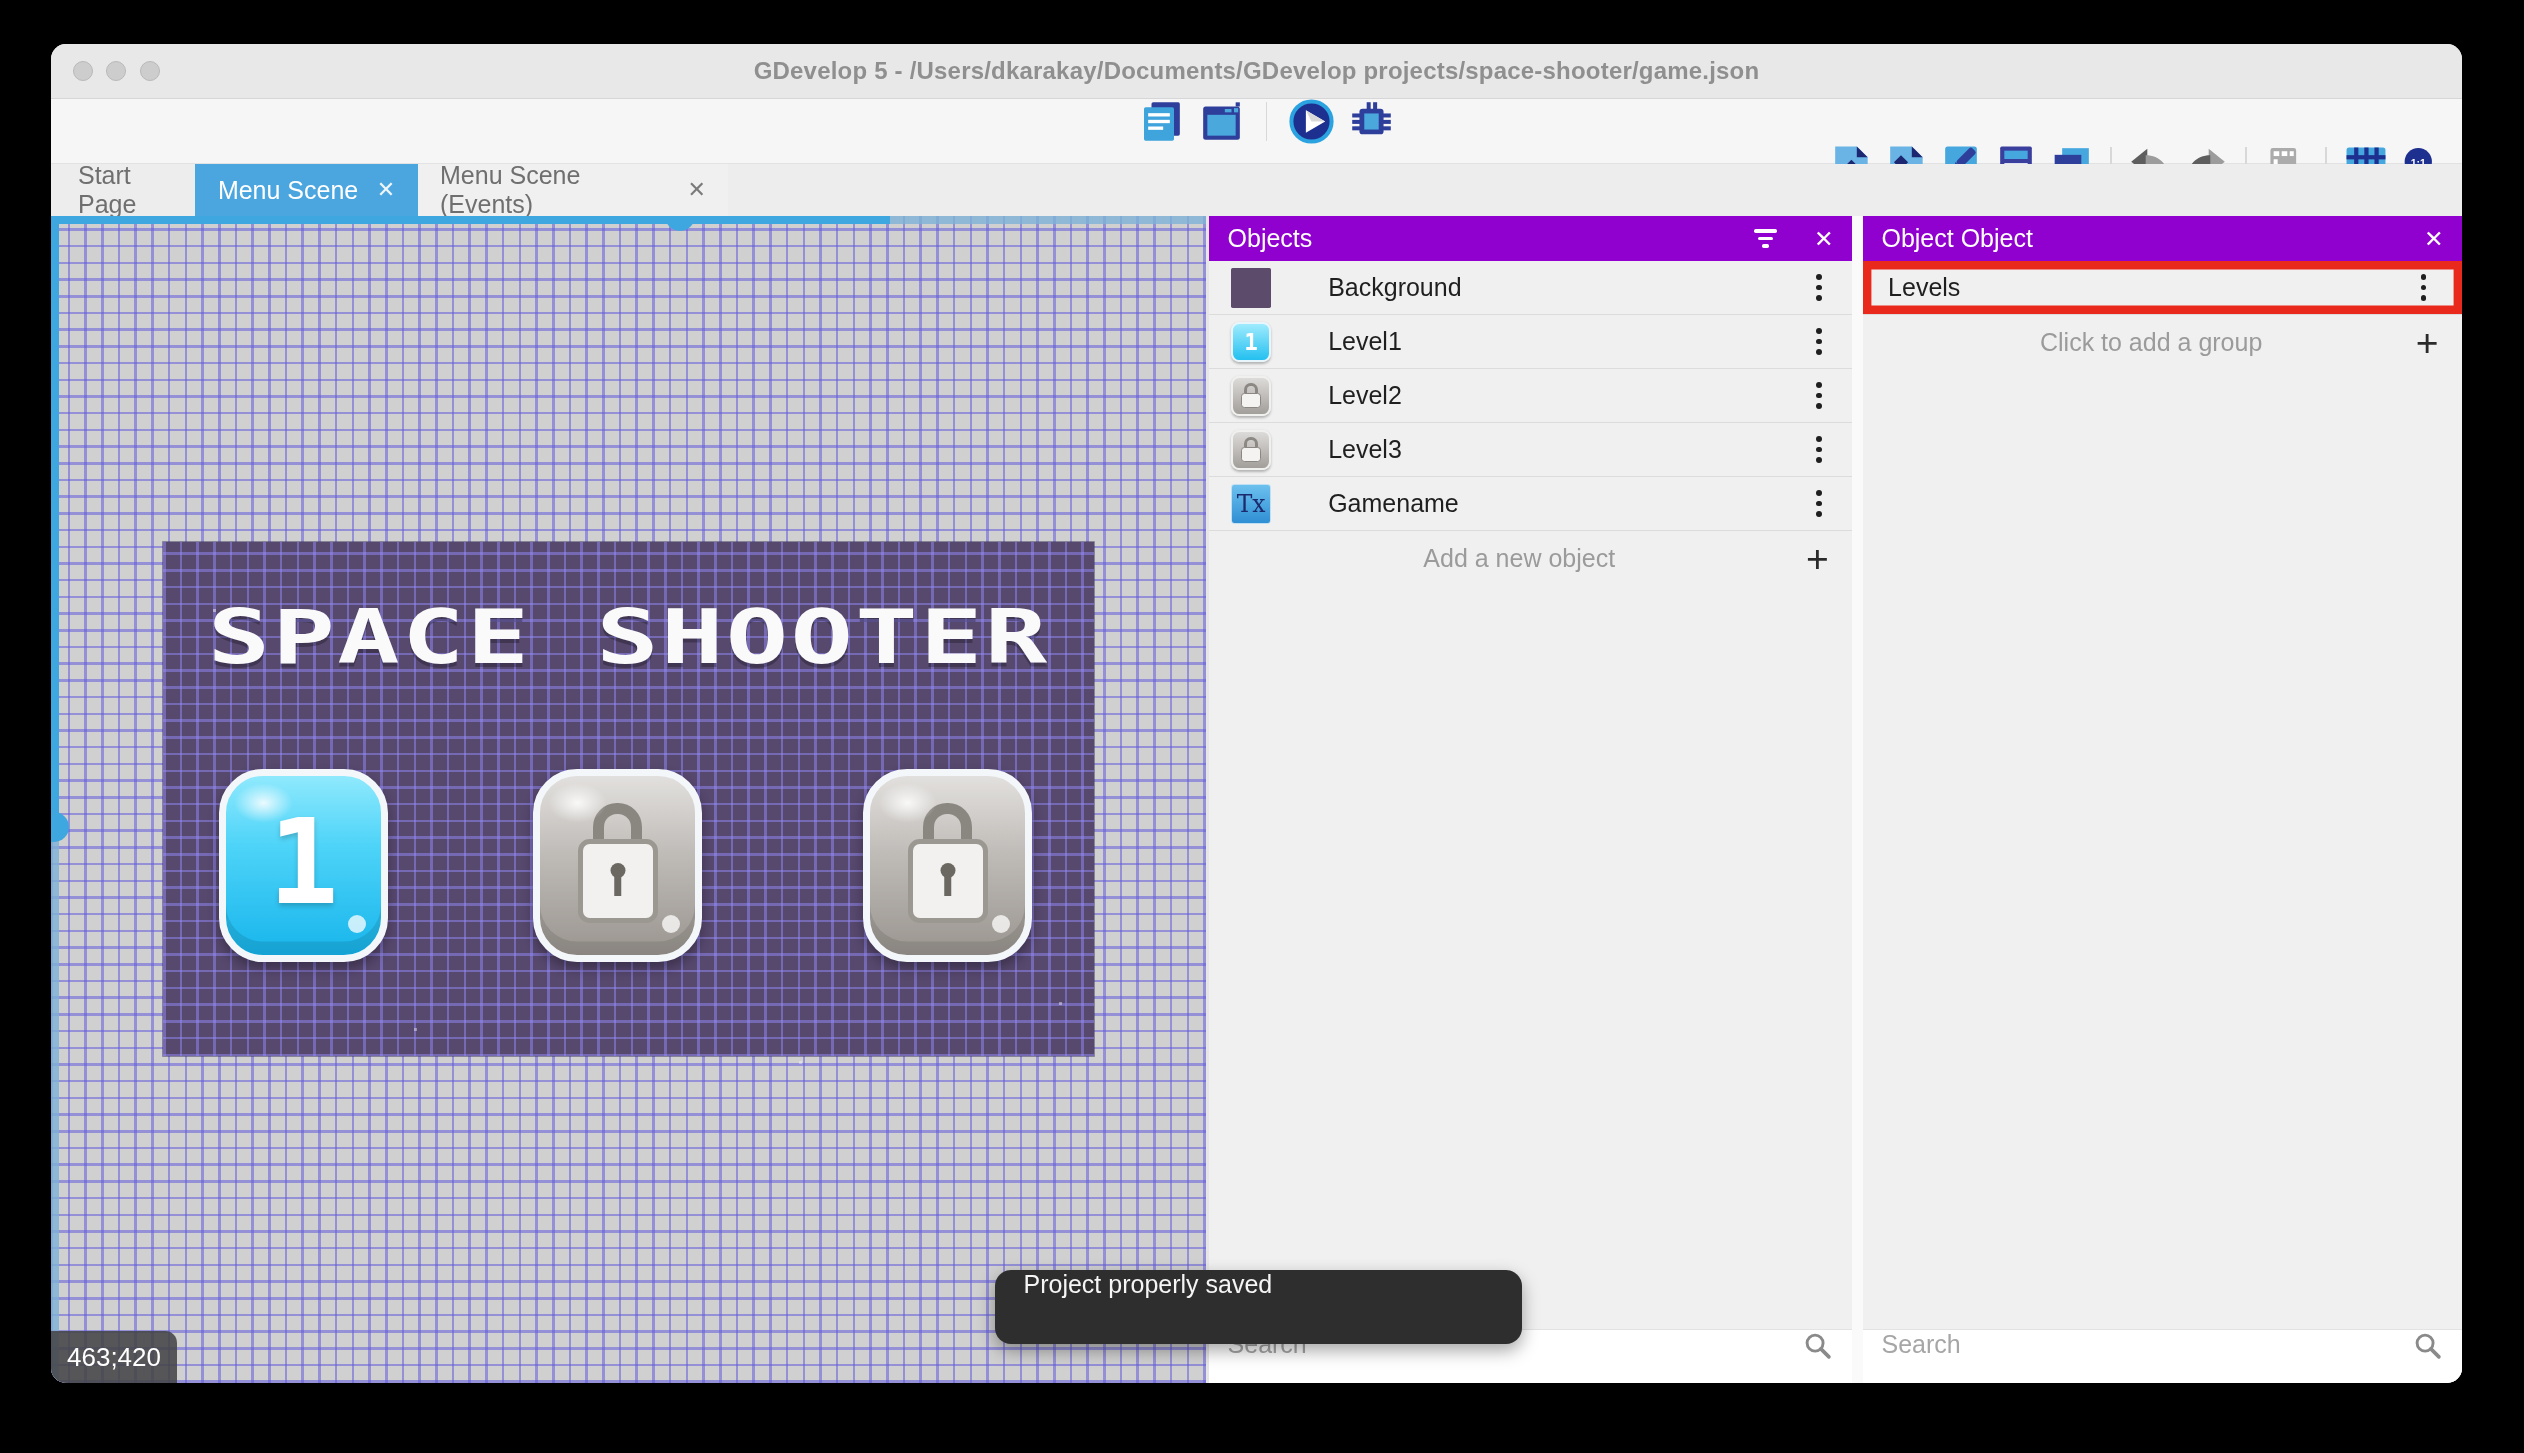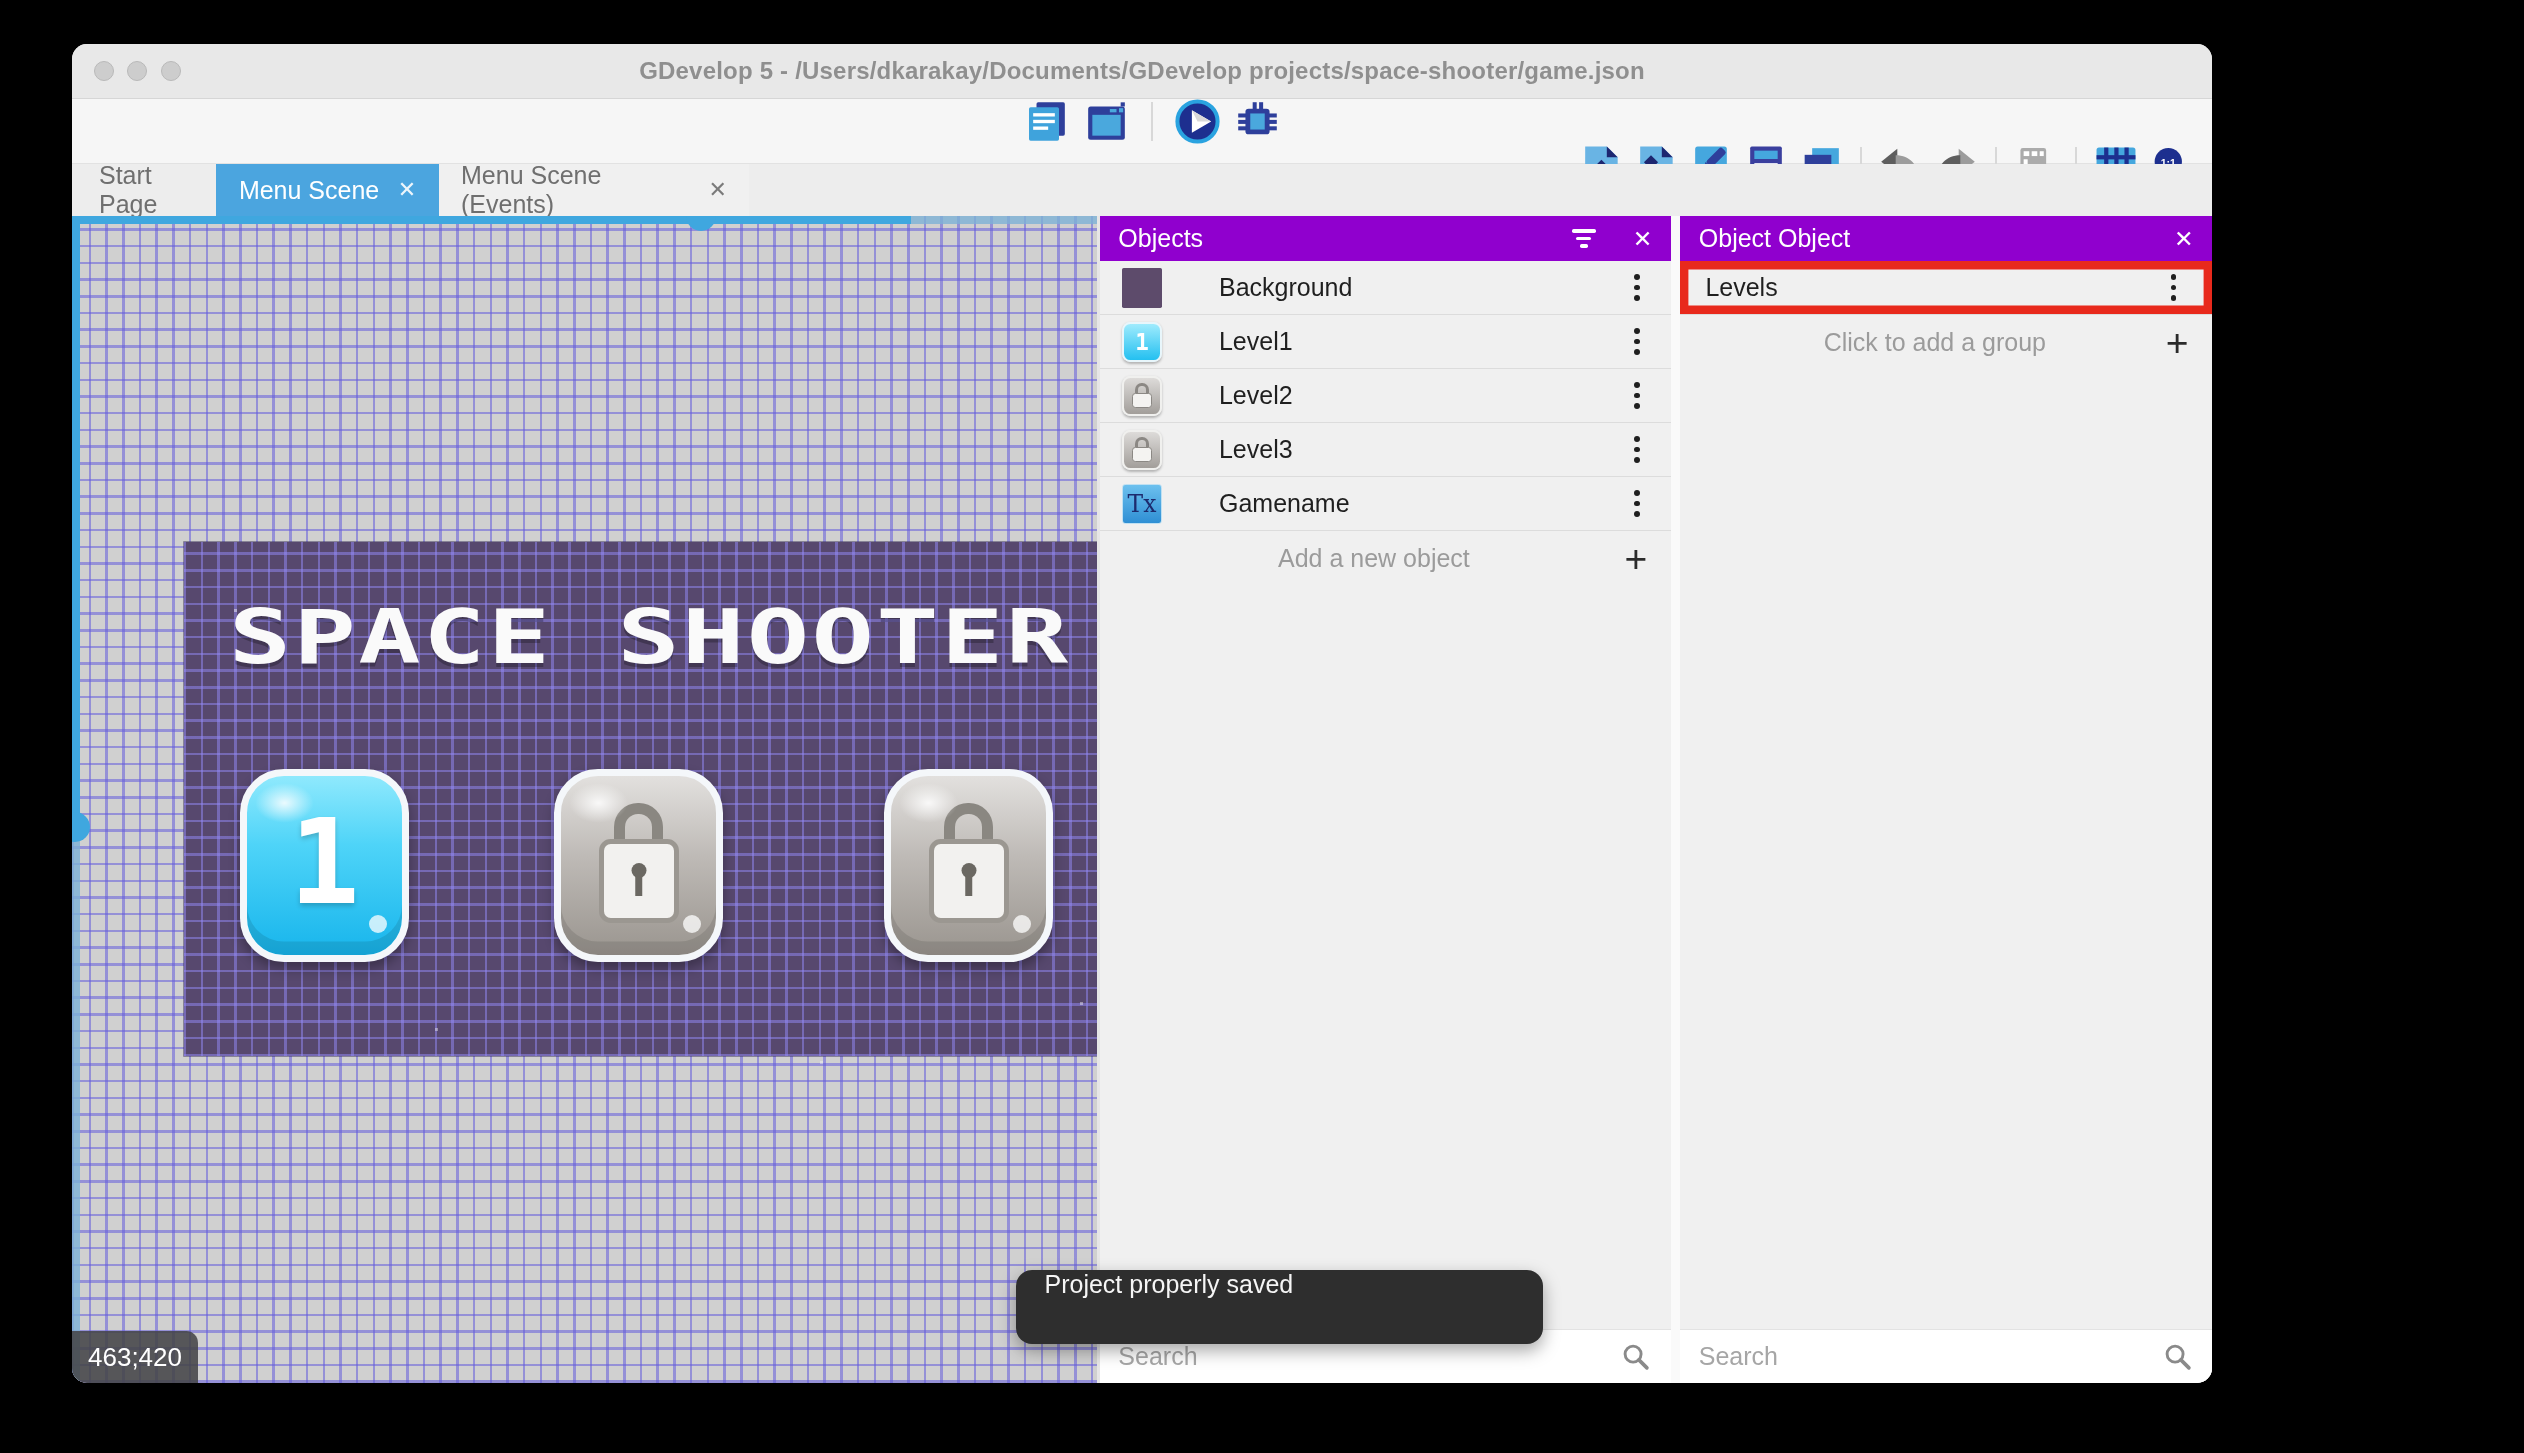--- a/index.html
+++ b/index.html
@@ -1,19 +1,19 @@
 <!DOCTYPE html>
 <html style="font-size:13.4px"><head>
 <meta charset="utf-8">
 <style>
   * { margin:0; padding:0; box-sizing:border-box; }
   html,body { width:2525px; height:1453px; background:#000; font-family:"Liberation Sans", sans-serif; overflow:hidden; }
   .screen { position:relative; width:2525px; height:1453px; background:#000; }
 
-  .window { position:absolute; left:72px; top:44px; width:2140px; height:1339px;
+  .window { position:absolute; left:51px; top:44px; width:2411px; height:1339px;
             background:#EFEFEF; border-radius:15px; overflow:hidden; }
 
   
   .titlebar { position:relative; height:55px; background:#E8E8E8; border-bottom:0.8px solid #D6D6D6; }
   .traffic { position:absolute; left:22px; top:50%; transform:translateY(-50%); display:flex; gap:13.4px; }
   .traffic .light { width:20px; height:20px; border-radius:50%; background:#CDCDCD; border:0.8px solid #B9B9B9; }
   .win-title { height:100%; display:flex; align-items:center; justify-content:center;
                color:#8F8F8F; font-size:24px; font-weight:bold; letter-spacing:0.2px; }
 
   
@@ -129,21 +129,21 @@
   .add-row { height:54px; display:flex; align-items:center; padding:0 23.4px; }
   .add-label { flex:1; text-align:center; color:#9B9B9B; font-size:25px; }
   .add-plus { font-size:39px; color:#2B2B2B; font-weight:400; line-height:39px; }
 
   .group-row { position:relative; height:54px; display:flex; align-items:center; padding:0 28.5px 0 25px;
     background:#F0F0F0; border-bottom:1.7px solid #DCDCDC; }
   .group-row.highlighted { box-shadow:inset 0 0 0 8.4px #E8291C; }
   .group-label { font-size:25px; color:#1F1F1F; flex:1; }
 
   .panel-search { height:54px; background:#FFFFFF; border-top:1.7px solid #E3E3E3; flex:none;
-    display:flex; align-items:center; padding:0 18.4px;gap:8px; }
+    display:flex; align-items:flex-start; padding:0 18.4px;gap:8px; }
   .panel-search input { flex:1; border:none; outline:none; font-size:25px; color:#333;
     font-family:"Liberation Sans", sans-serif; background:transparent; }
   .panel-search input::placeholder { color:#A6A6A6; }
 
   
   .toast { position:absolute; left:944px; top:1226px; width:527px; height:74px; background:#2E2E2E;
     border-radius:16px; z-index:40; display:flex; padding:0 28.5px;
     color:#F5F5F5; font-size:25px; box-shadow:0 6.7px 16.7px rgba(0,0,0,.35); }
 </style>
 </head>

